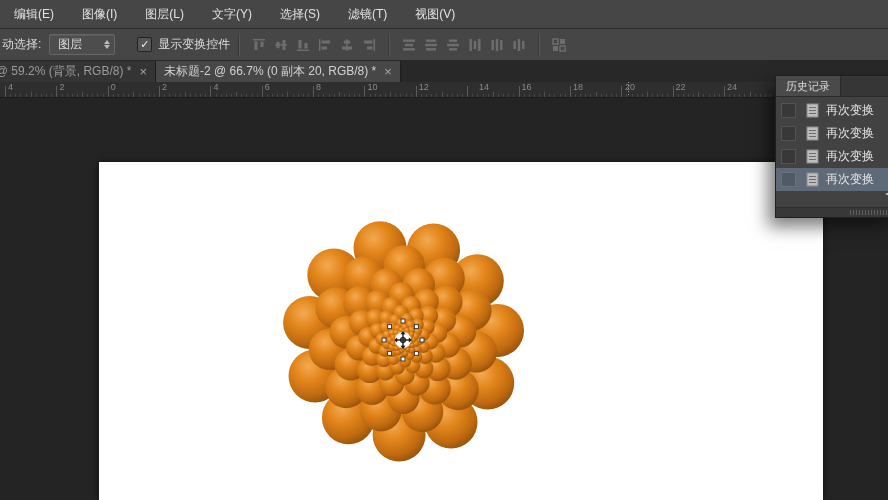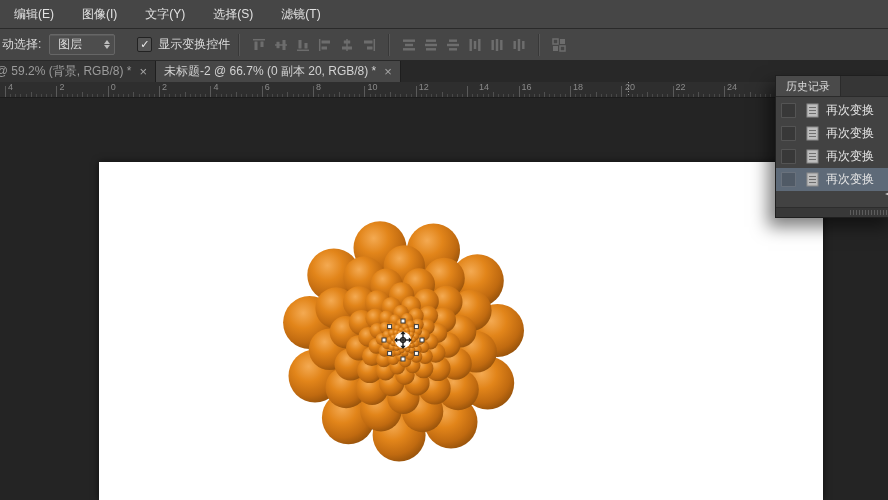--- a/index.html
+++ b/index.html
@@ -70,23 +70,25 @@
   .partial-icon{position:absolute;right:-4px;bottom:11px;}
 </style>
 </head>
 <body>
 
 <div class="app">
 
   <div class="menubar">
       <span class="menu-item">编辑(E)</span>
       <span class="menu-item">图像(I)</span>
+      <span class="menu-item">图层(L)</span>
       <span class="menu-item">文字(Y)</span>
       <span class="menu-item">选择(S)</span>
       <span class="menu-item">滤镜(T)</span>
+      <span class="menu-item">视图(V)</span>
     </div>
 
   <div class="optionsbar">
     <span class="opt-label">动选择:</span>
     <div class="dropdown">
       <span>图层</span>
       <span class="stepper">
           <i class="up"></i>
           <i class="dn"></i>
         </span>

